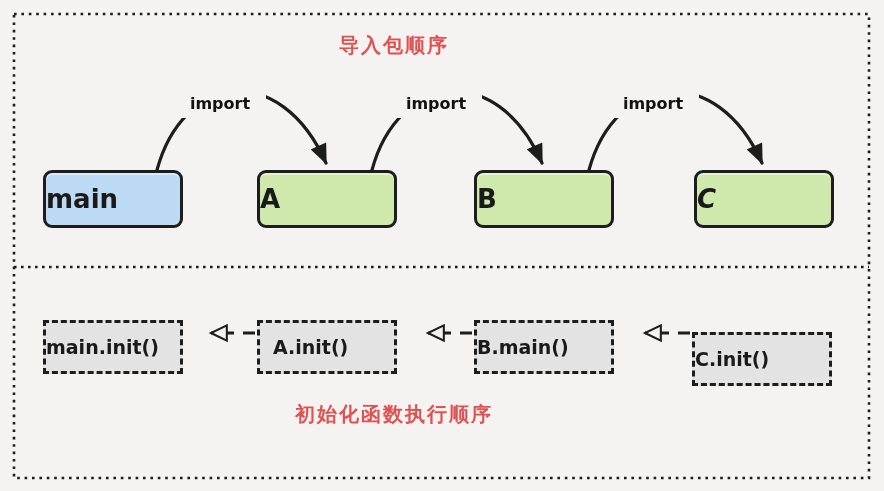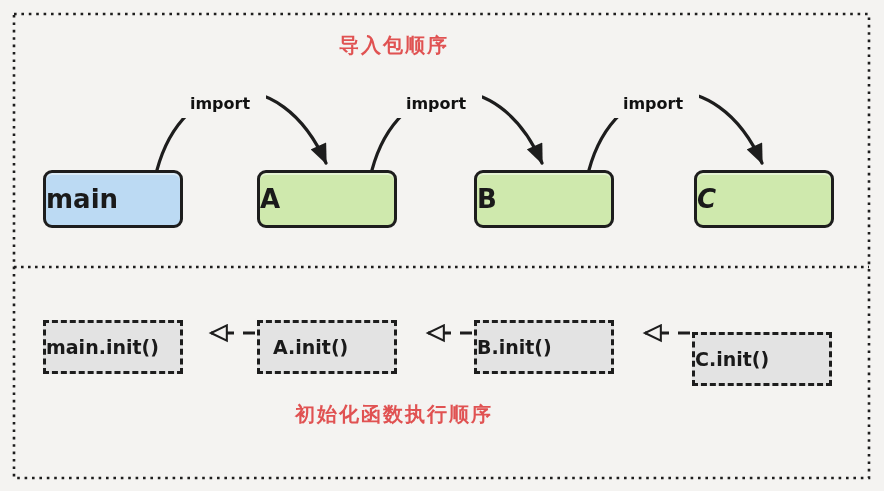--- a/index.html
+++ b/index.html
@@ -111,21 +111,21 @@
   </div>
 
   <div>
     <div class="box init-box init-main">
       <span class="box-label">main.init()</span>
     </div>
     <div class="box init-box init-a">
       <span class="box-label">A.init()</span>
     </div>
     <div class="box init-box init-b">
-      <span class="box-label">B.init()</span>
+      <span class="box-label">B.main()</span>
     </div>
     <div class="box init-box init-c">
       <span class="box-label">C.init()</span>
     </div>
 
     <div class="section-title title-init">初始化函数执行顺序</div>
   </div>
 
 </div>
 

